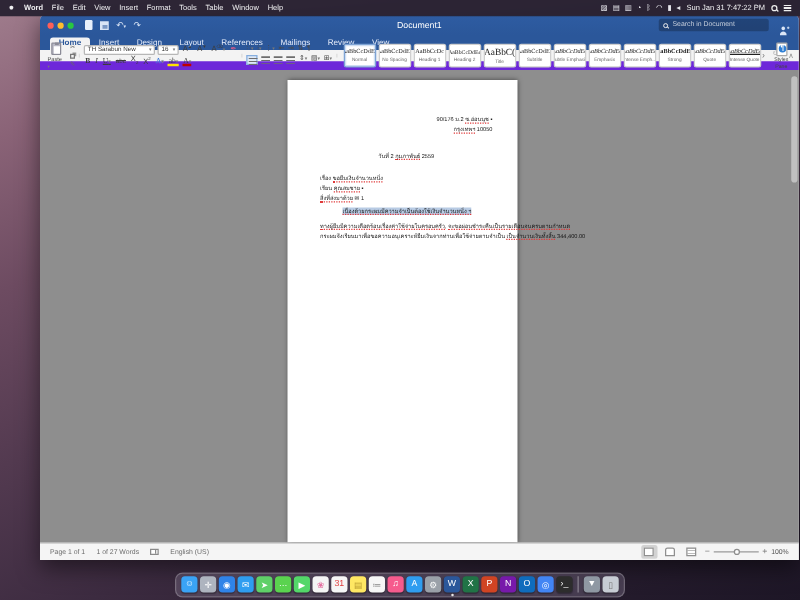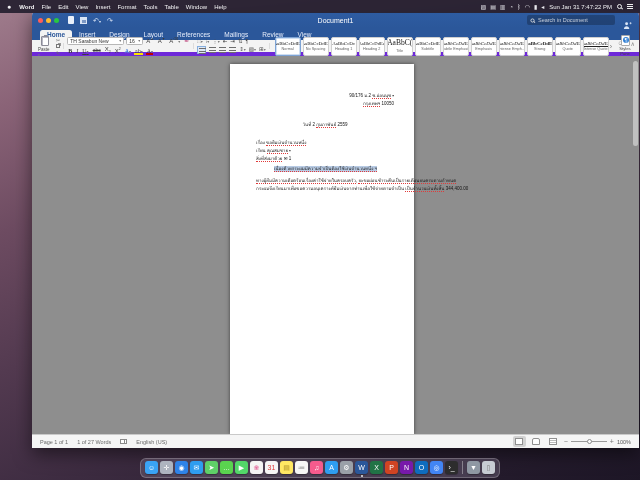--- a/index.html
+++ b/index.html
@@ -35,21 +35,21 @@
   .uglyph{font-size:7px;line-height:1;}
   .tb-title{position:absolute;left:0;right:0;text-align:center;color:#fff;font-size:7px;pointer-events:none;}
   .tb-search{position:absolute;right:24px;top:3px;width:88px;height:10px;background:rgba(0,0,0,.25);
     border-radius:2px;display:flex;align-items:center;gap:3px;padding:0 3px;color:rgba(255,255,255,.72);font-size:5.5px;}
   .tb-share{position:absolute;right:7px;top:3.5px;}
   
   .tabrow{height:12px;background:#2b579a;display:flex;align-items:flex-end;padding-left:8px;flex:0 0 auto;}
   .tab{color:#e6edfb;font-size:6.5px;padding:2px 7px 2px;line-height:1;white-space:nowrap;}
   .tab.active{background:#f3f3f3;color:#2b579a;font-weight:bold;border-radius:2.5px 2.5px 0 0;}
   
-  .ribbon{height:16px;background:#f3f3f3;border-bottom:4px solid #6d28d9;display:flex;align-items:center;
+  .ribbon{height:16px;background:#f3f3f3;border-bottom:7px solid #6d28d9;display:flex;align-items:center;
     padding:1px 4px;position:relative;color:#454545;flex:0 0 auto;}
   .vsep{width:1px;align-self:stretch;background:#dcdcdc;margin:2px 3px;}
   .rib-corner{position:absolute;right:4px;top:0px;display:flex;gap:5px;color:#8a8a8a;font-size:6px;}
   .grp{display:flex;align-items:center;}
   .paste{display:flex;flex-direction:column;align-items:center;justify-content:center;gap:1px;padding:0 2px;}
   .clip{width:8px;height:10px;background:#b9b9c5;border:1px solid #8b8b97;border-radius:1px;position:relative;}
   .clip::before{content:"";position:absolute;left:1.5px;top:-1.5px;width:3px;height:2px;background:#8b8b97;}
   .clip::after{content:"";position:absolute;left:1px;top:1.5px;width:4.5px;height:6.5px;background:#fff;}
   .paste-lbl{font-size:4.5px;color:#444;}
   .mini-col{display:flex;flex-direction:column;justify-content:center;gap:1.5px;margin-left:2px;font-size:5px;color:#666;}

